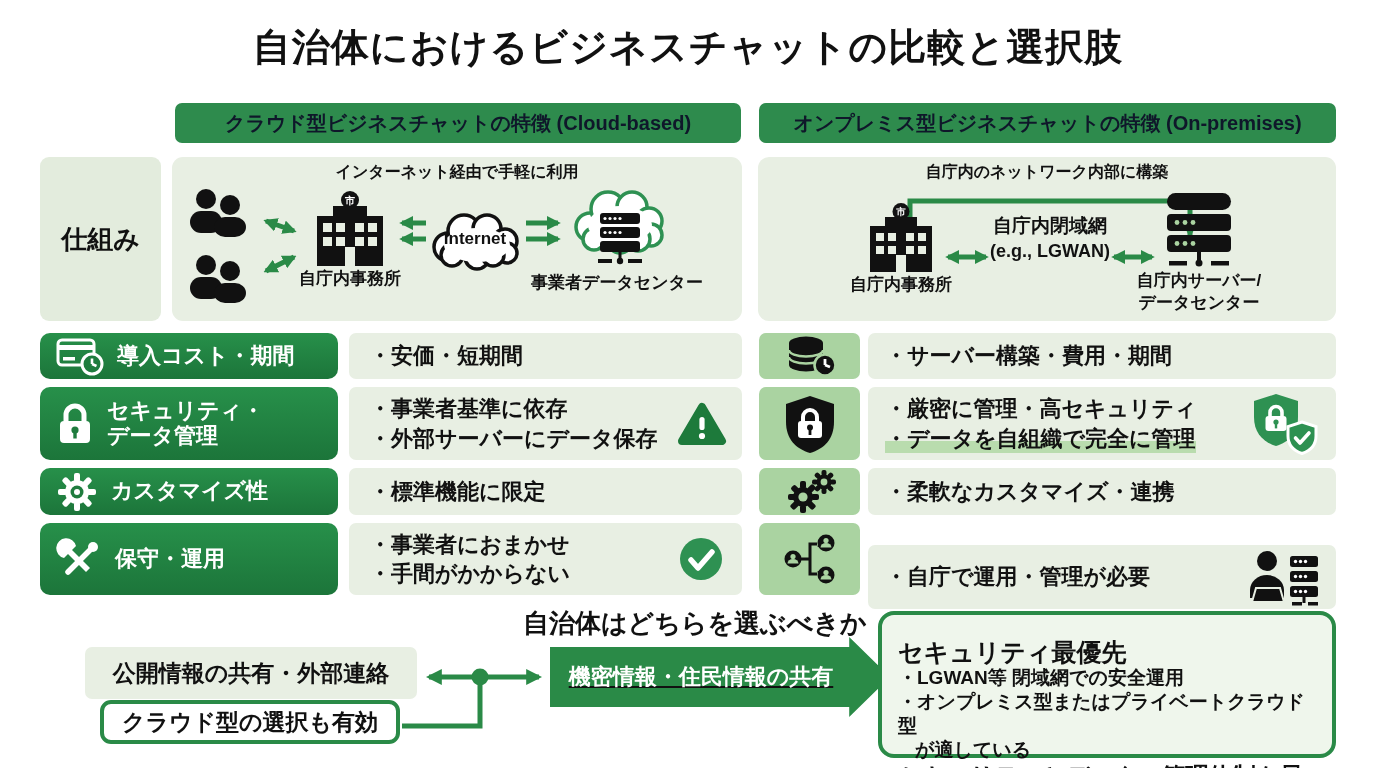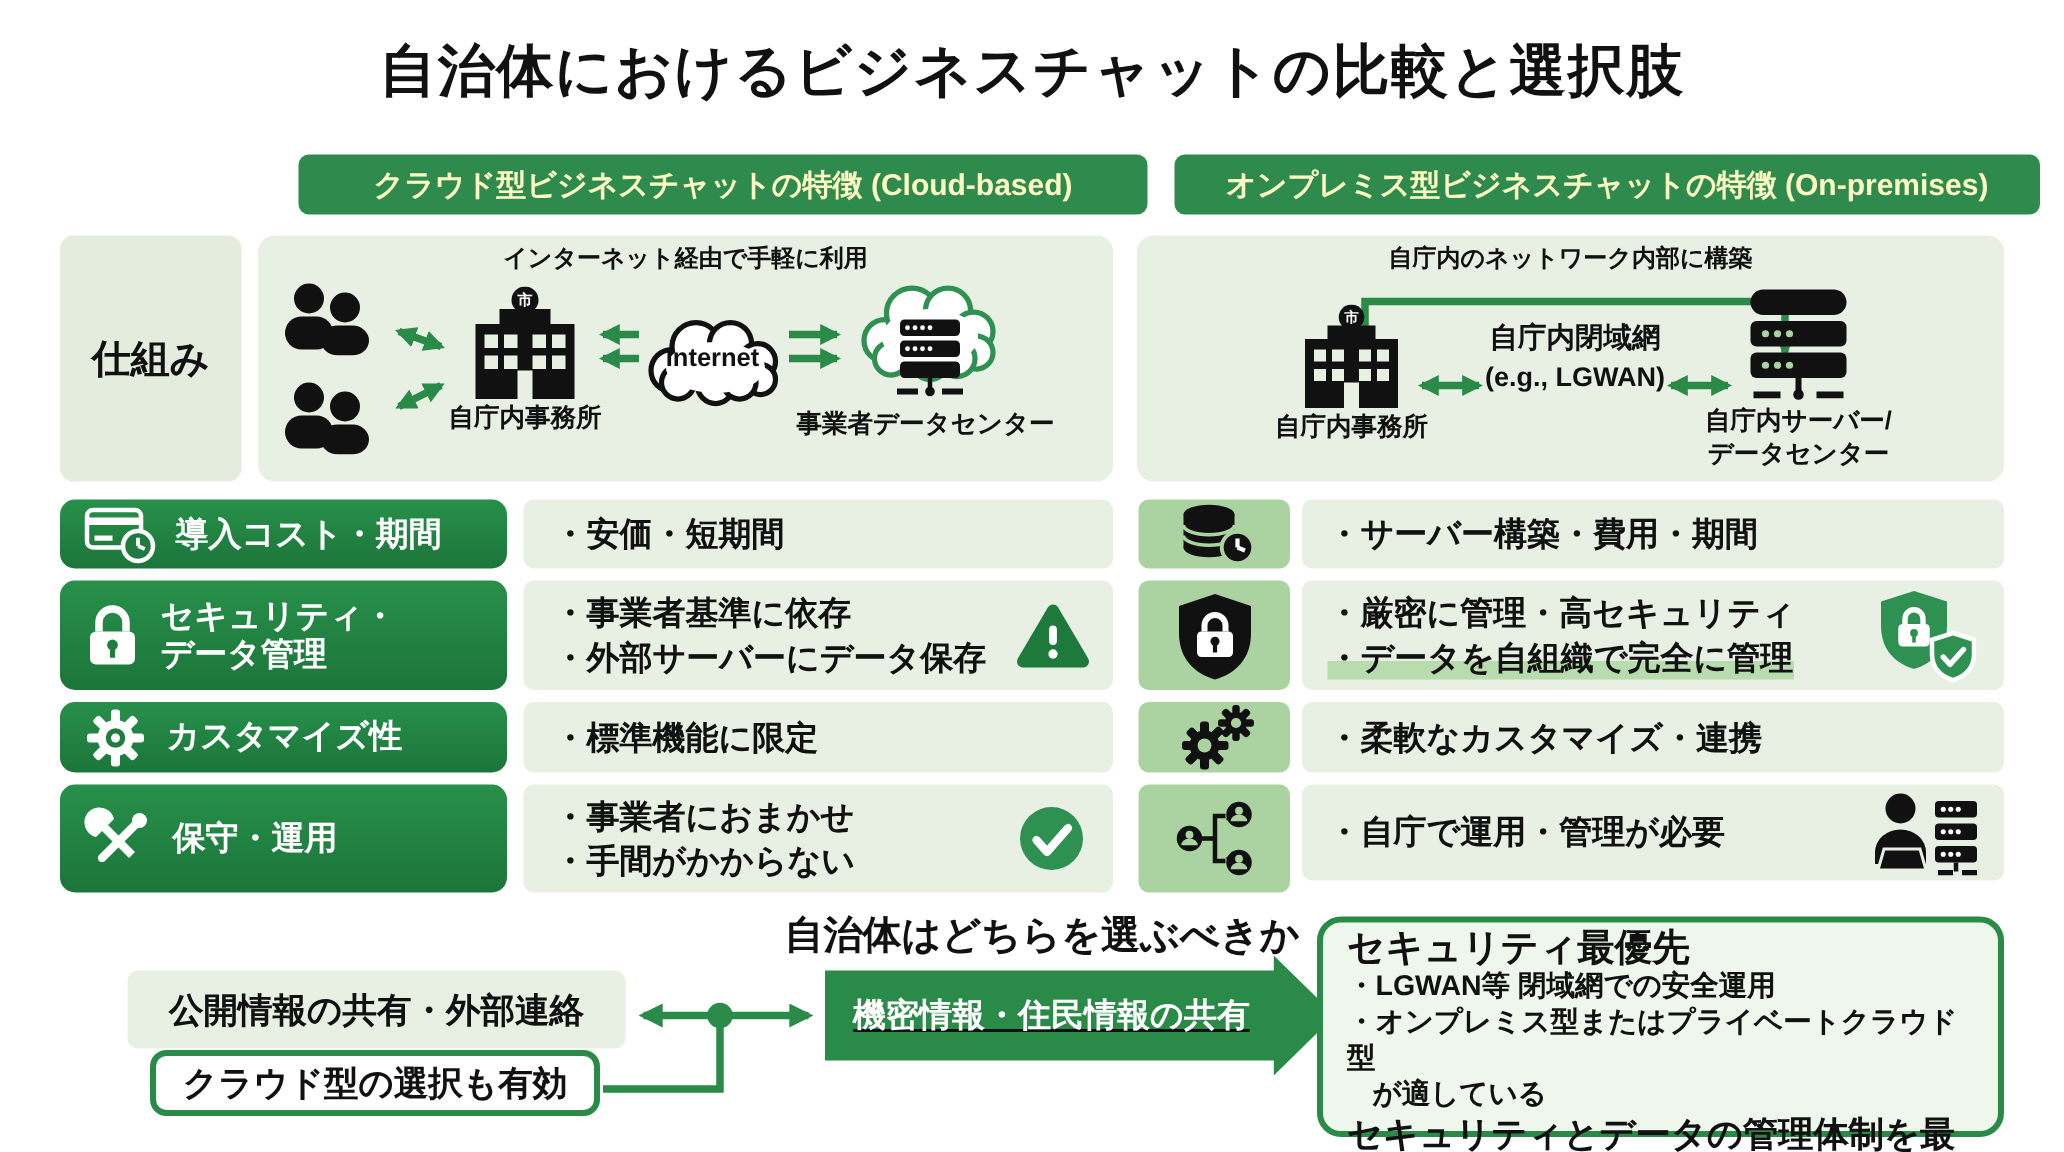--- a/index.html
+++ b/index.html
@@ -1,21 +1,21 @@
 <!DOCTYPE html>
 <html><head>
 <meta charset="utf-8">
 <style>
   html,body{margin:0;padding:0;background:#fff;}
   .canvas{position:relative;width:1376px;height:768px;background:#ffffff;overflow:hidden;
           font-family:"Liberation Sans","DejaVu Sans",sans-serif;color:#111;}
   .t{position:absolute;}
   .page-title{top:22px;left:0;width:1376px;text-align:center;font-size:38px;font-weight:900;letter-spacing:1px;}
-  .hdr{top:103px;height:40px;background:#2e8b4d;color:#fef9c3;border-radius:7px;
-       display:flex;align-items:center;justify-content:center;font-size:20px;font-weight:800;margin-left:24px;}
+  .hdr{top:103px;height:40px;background:#2e8b4d;color:#0f172a;border-radius:7px;
+       display:flex;align-items:center;justify-content:center;font-size:20px;font-weight:800;}
   .hdr-cloud{left:175px;width:566px;}
   .hdr-onprem{left:759px;width:577px;}
 
   .mech-label{top:157px;left:40px;width:121px;height:164px;background:#e3ecdd;border-radius:9px;
               display:flex;align-items:center;justify-content:center;font-size:26px;font-weight:800;}
   .mech-box{top:157px;height:164px;background:#e8efe3;border-radius:11px;}
   .mech-cloud{left:172px;width:570px;}
   .mech-onprem{left:758px;width:578px;}
   .mech-caption{position:absolute;top:5px;left:0;width:100%;text-align:center;font-size:16px;font-weight:800;}
   .mini-label{position:absolute;text-align:center;font-size:17px;font-weight:800;line-height:1.15;}
@@ -40,21 +40,21 @@
   .public-box{top:647px;left:85px;width:332px;height:52px;background:#e8efe3;border-radius:7px;
               display:flex;align-items:center;justify-content:center;font-size:23px;font-weight:800;}
   .cloud-option-box{top:700px;left:100px;width:300px;height:44px;background:#fff;border:4px solid #2a8a47;
                     border-radius:11px;display:flex;align-items:center;justify-content:center;
                     font-size:23px;font-weight:800;z-index:3;box-sizing:border-box;}
   .confidential-arrow{top:637px;left:550px;width:340px;height:80px;background:#2a8a47;
       clip-path:polygon(0 12.5%,88% 12.5%,88% 0,100% 50%,88% 100%,88% 87.5%,0 87.5%);
       display:flex;align-items:center;justify-content:center;z-index:2;text-decoration:underline;}
   .confidential-arrow .txt{color:#fff;font-size:22px;font-weight:800;margin-right:38px;}
   .reco-box{top:611px;left:878px;width:458px;height:147px;background:#eff6ec;border:4px solid #2a8a47;
-            border-radius:16px;box-sizing:border-box;padding:3px 16px 6px 16px;z-index:2;}
+            border-radius:16px;box-sizing:border-box;padding:23px 16px 6px 16px;z-index:2;}
   .reco-title{font-size:25px;font-weight:900;line-height:1.12;}
   .reco-bullet{font-size:19px;font-weight:800;line-height:1.26;}
   .reco-cont{font-size:19px;font-weight:800;line-height:1.26;padding-left:17px;}
   .reco-footer{font-size:23.5px;font-weight:900;line-height:1.15;margin-top:1px;}
   svg{display:block;}
 </style>
 </head>
 <body>
 
 <div class="canvas">
@@ -414,21 +414,21 @@
       <g fill="#aad3a1">
         <circle cx="12" cy="26.5" r="2.6"></circle>
           <path d="M6.5,33.5 a5.5,4.5 0 0 1 11,0 z"></path>
         <circle cx="45" cy="10.5" r="2.6"></circle>
           <path d="M39.5,17.5 a5.5,4.5 0 0 1 11,0 z"></path>
         <circle cx="45" cy="42.5" r="2.6"></circle>
           <path d="M39.5,49.5 a5.5,4.5 0 0 1 11,0 z"></path>
       </g>
     </svg>
   </div>
-  <div class="cell cell-on" style="top:523px;height:64px;">
+  <div class="cell cell-on" style="top:545px;height:64px;">
     <div>・自庁で運用・管理が必要</div>
     <span class="accent" style="right:14px;">
       <svg width="76" height="58">
         <g fill="#111">
           <circle cx="21" cy="13" r="10"></circle>
           <path d="M4,42 a17,15 0 0 1 34,0 v8 h-34 z"></path>
           <rect x="44" y="8" width="28" height="11" rx="2.5"></rect>
           <rect x="44" y="23" width="28" height="11" rx="2.5"></rect>
           <rect x="44" y="38" width="28" height="11" rx="2.5"></rect>
           <rect x="56.5" y="49" width="3" height="6"></rect>

